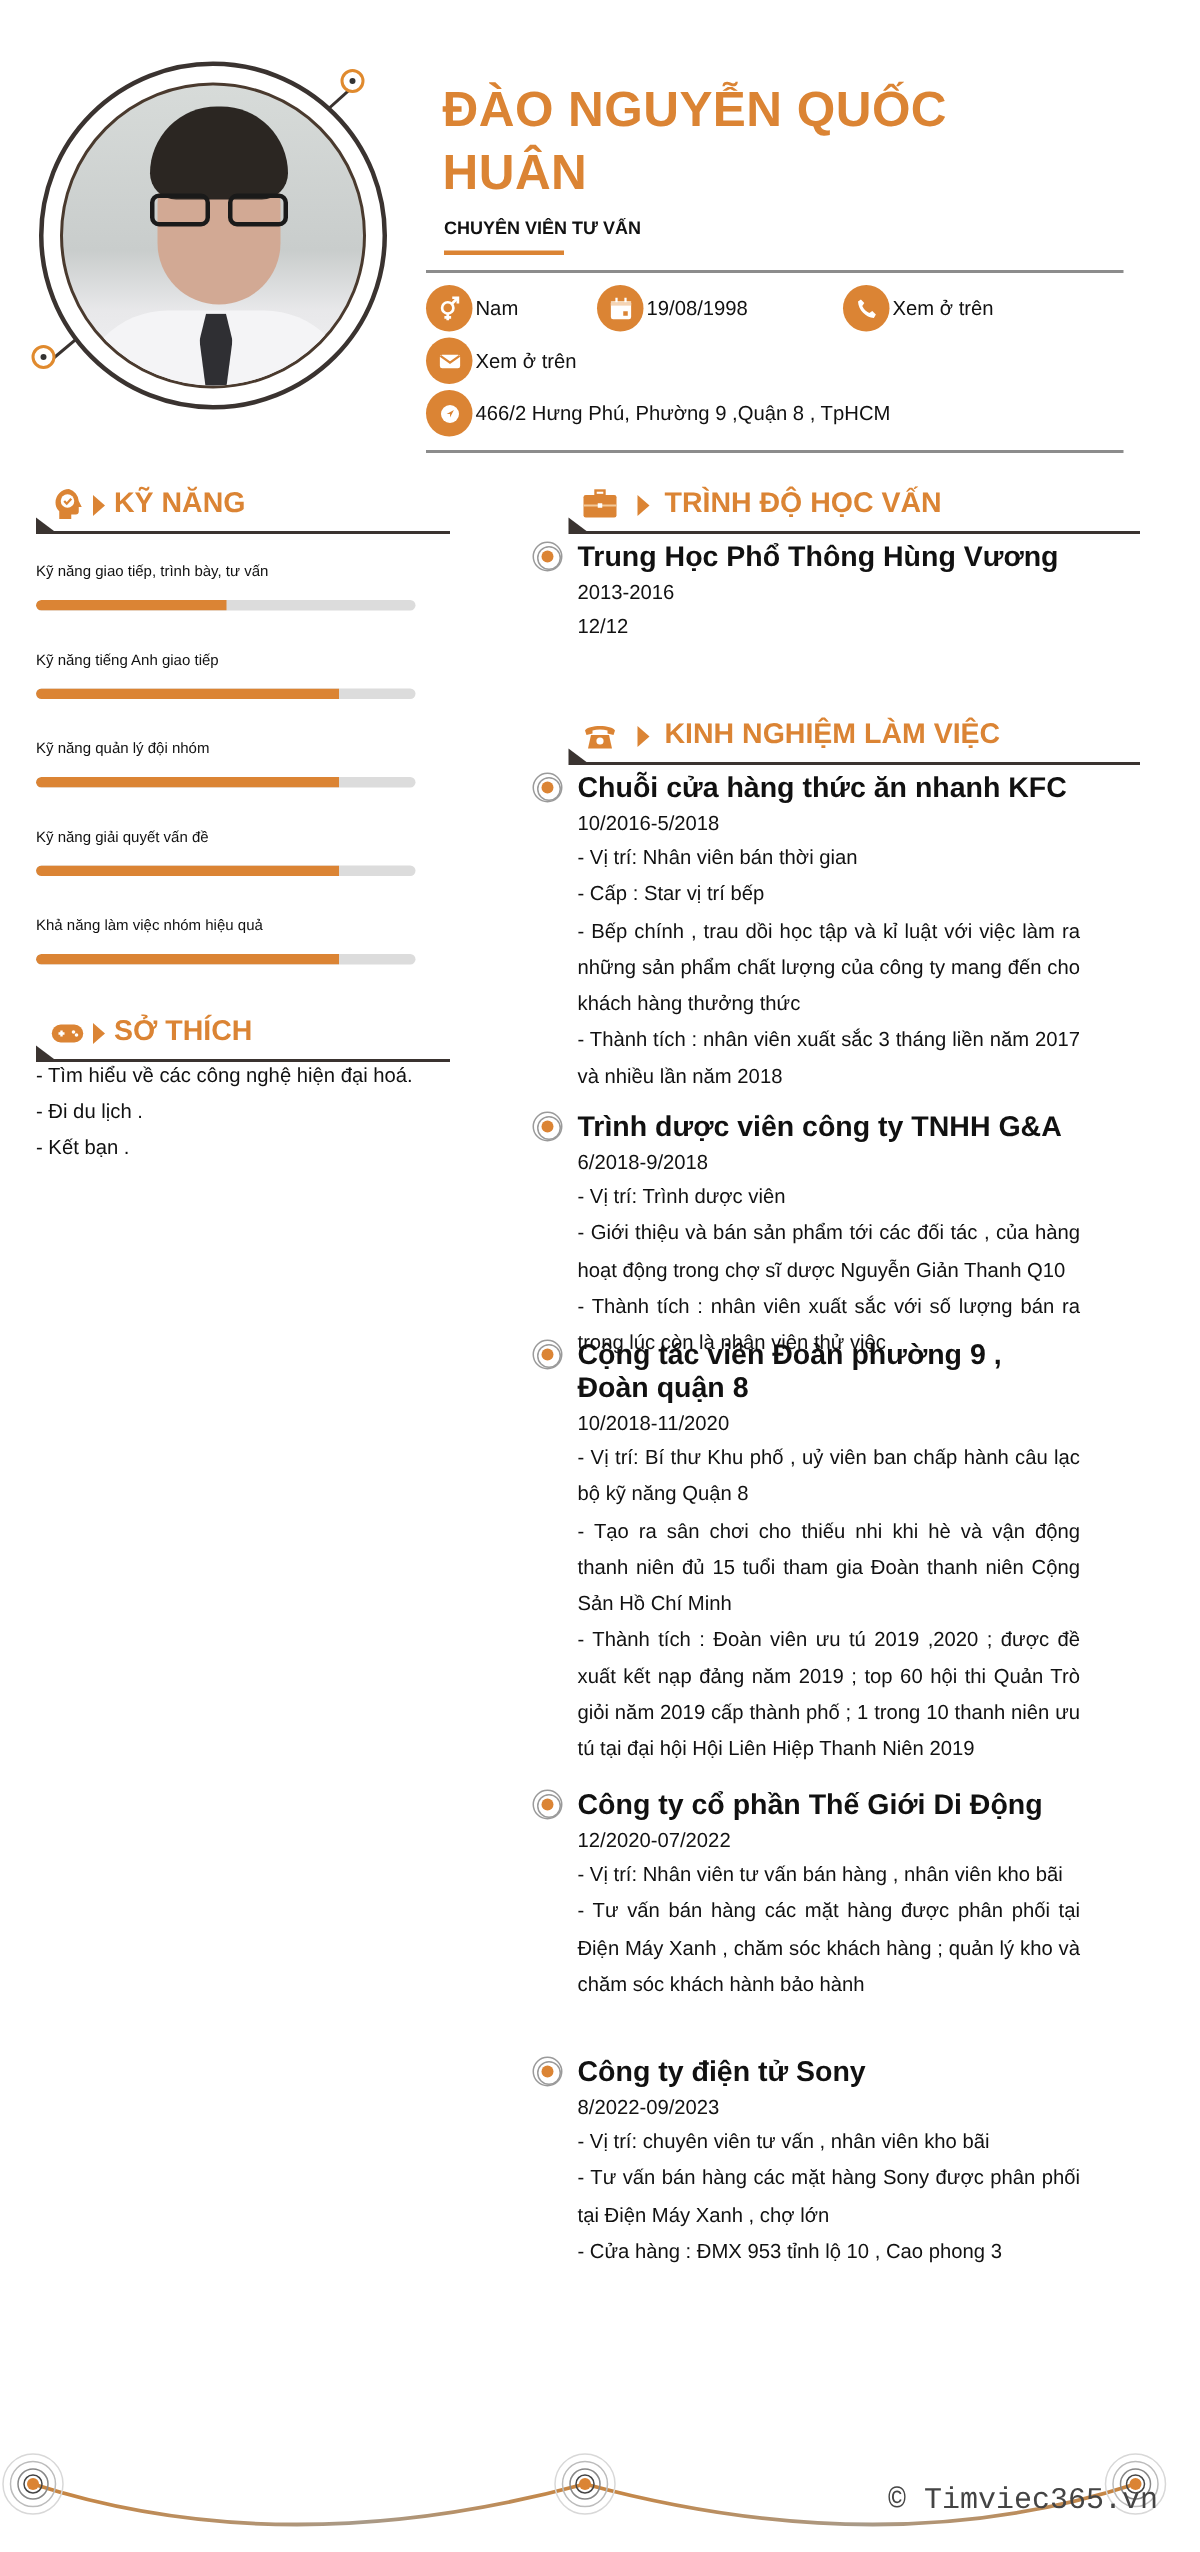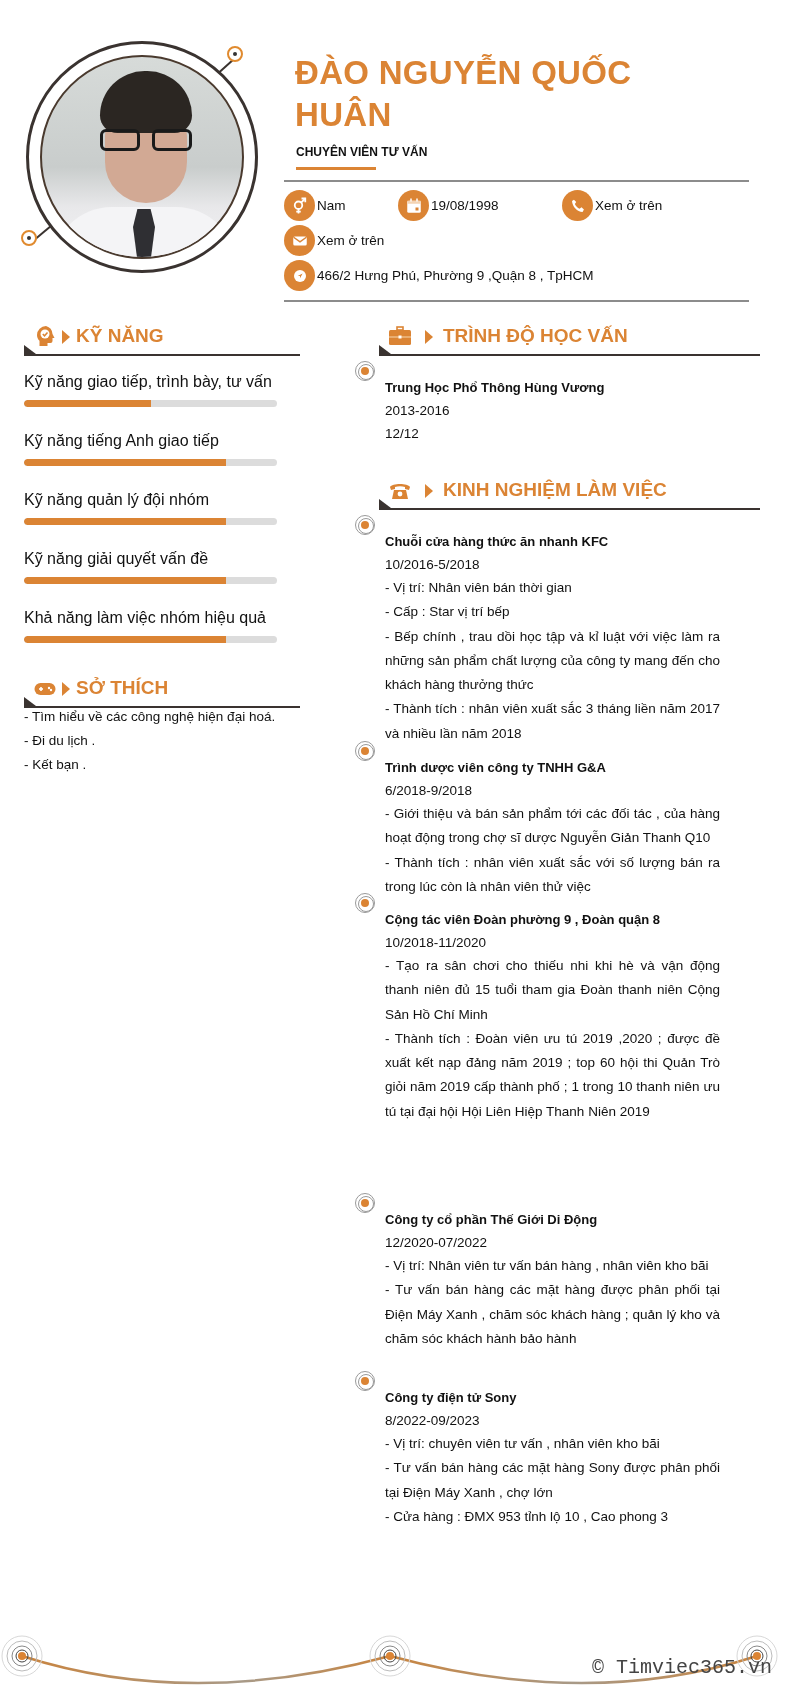--- a/index.html
+++ b/index.html
@@ -42,32 +42,32 @@
   
   .sec-head { position: absolute; height: 32px; }
   .sec-head .sh-icon { position: absolute; top: 0; width: 24px; height: 24px; }
   .sec-head .sh-arrow { position: absolute; top: 6px; width: 0; height: 0; border-top: 7px solid transparent; border-bottom: 7px solid transparent; border-left: 8px solid #db8434; }
   .sec-head .sh-title { position: absolute; top: 0; font-size: 19px; font-weight: bold; color: #db8434; white-space: nowrap; line-height: 24px; }
   .sec-head .sh-line { position: absolute; left: 0; right: 0; top: 30px; height: 2px; background: #3a3330; }
   .sec-head .sh-corner { position: absolute; left: 0; top: 21px; width: 0; height: 0; border-left: 12px solid #3a3330; border-top: 9px solid transparent; }
 
   
   .skill { position: absolute; left: 24px; width: 253px; }
-  .skill .sk-label { font-size: 16px; color: #111; line-height: 16px; }
+  .skill .sk-label { font-size: 10px; color: #111; line-height: 16px; }
   .skill .sk-bar { margin-top: 10px; width: 253px; height: 7px; border-radius: 4px; background: #dcdcdc; overflow: hidden; }
   .skill .sk-fill { height: 100%; background: #db8434; border-radius: 4px 0 0 4px; }
 
   .hobby { position: absolute; left: 24px; font-size: 13.5px; color: #111; line-height: 24px; }
 
   
   .entry { position: absolute; left: 355px; width: 365px; }
   .entry .bullet { position: absolute; left: 0; top: 0; width: 20px; height: 20px; border-radius: 50%; border: 1px solid #9a9a9a; }
   .entry .bullet::before { content: ""; position: absolute; left: 2px; top: 2px; width: 14px; height: 14px; border-radius: 50%; border: 1px solid #9a9a9a; }
   .entry .bullet::after { content: ""; position: absolute; left: 5px; top: 5px; width: 8px; height: 8px; border-radius: 50%; background: #db8434; }
-  .entry .e-title { margin-left: 30px; font-size: 13px; font-weight: bold; color: #111; line-height: 22px; margin-top: 16px; }
+  .entry .e-title { margin-left: 30px; font-size: 19px; font-weight: bold; color: #111; line-height: 22px; }
   .entry .e-date { margin-left: 30px; font-size: 13.5px; color: #111; line-height: 23px; }
   .entry .e-line { margin-left: 30px; font-size: 13.5px; color: #111; line-height: 24.3px; text-align: justify; }
 
   
   .footer-deco { position: absolute; left: 0; top: 1630px; width: 800px; height: 71px; }
   .copyright { position: absolute; right: 28px; top: 1656px; font-family: "Liberation Mono", "DejaVu Sans Mono", monospace; font-size: 20px; color: #444; }
 </style>
 </head>
 <body>
 
@@ -257,28 +257,30 @@
     <div class="e-line">- Vị trí: Nhân viên bán thời gian</div>
     <div class="e-line">- Cấp : Star vị trí bếp</div>
     <div class="e-line">- Bếp chính , trau dồi học tập và kỉ luật với việc làm ra những sản phẩm chất lượng của công ty mang đến cho khách hàng thưởng thức</div>
     <div class="e-line">- Thành tích : nhân viên xuất sắc 3 tháng liền năm 2017 và nhiều lần năm 2018</div>
   </div>
 
   <div class="entry" style="top:741px;">
     <span class="bullet"></span>
     <div class="e-title">Trình dược viên công ty TNHH G&amp;A</div>
     <div class="e-date">6/2018-9/2018</div>
+    <div class="e-line">- Vị trí: Trình dược viên</div>
     <div class="e-line">- Giới thiệu và bán sản phẩm tới các đối tác , của hàng hoạt động trong chợ sĩ dược Nguyễn Giản Thanh Q10</div>
     <div class="e-line">- Thành tích : nhân viên xuất sắc với số lượng bán ra trong lúc còn là nhân viên thử việc</div>
   </div>
 
   <div class="entry" style="top:893px;">
     <span class="bullet"></span>
     <div class="e-title">Cộng tác viên Đoàn phường 9 , Đoàn quận 8</div>
     <div class="e-date">10/2018-11/2020</div>
+    <div class="e-line">- Vị trí: Bí thư Khu phố , uỷ viên ban chấp hành  câu lạc bộ kỹ năng Quận 8</div>
     <div class="e-line">- Tạo ra sân chơi cho thiếu nhi khi hè và vận động thanh niên đủ 15 tuổi tham gia Đoàn thanh niên Cộng Sản Hồ Chí Minh</div>
     <div class="e-line">- Thành tích : Đoàn viên ưu tú 2019 ,2020 ; được đề xuất kết nạp đảng năm 2019 ; top 60 hội thi Quản Trò giỏi năm 2019 cấp thành phố ; 1 trong 10 thanh niên ưu tú tại đại hội Hội Liên Hiệp Thanh Niên 2019</div>
   </div>
 
   <div class="entry" style="top:1193px;">
     <span class="bullet"></span>
     <div class="e-title">Công ty cổ phần Thế Giới Di Động</div>
     <div class="e-date">12/2020-07/2022</div>
     <div class="e-line">- Vị trí: Nhân viên tư vấn bán hàng , nhân viên kho bãi</div>
     <div class="e-line">- Tư vấn bán hàng các mặt hàng được phân phối tại Điện Máy Xanh , chăm sóc khách hàng ; quản lý kho và chăm sóc khách hành bảo hành</div>

